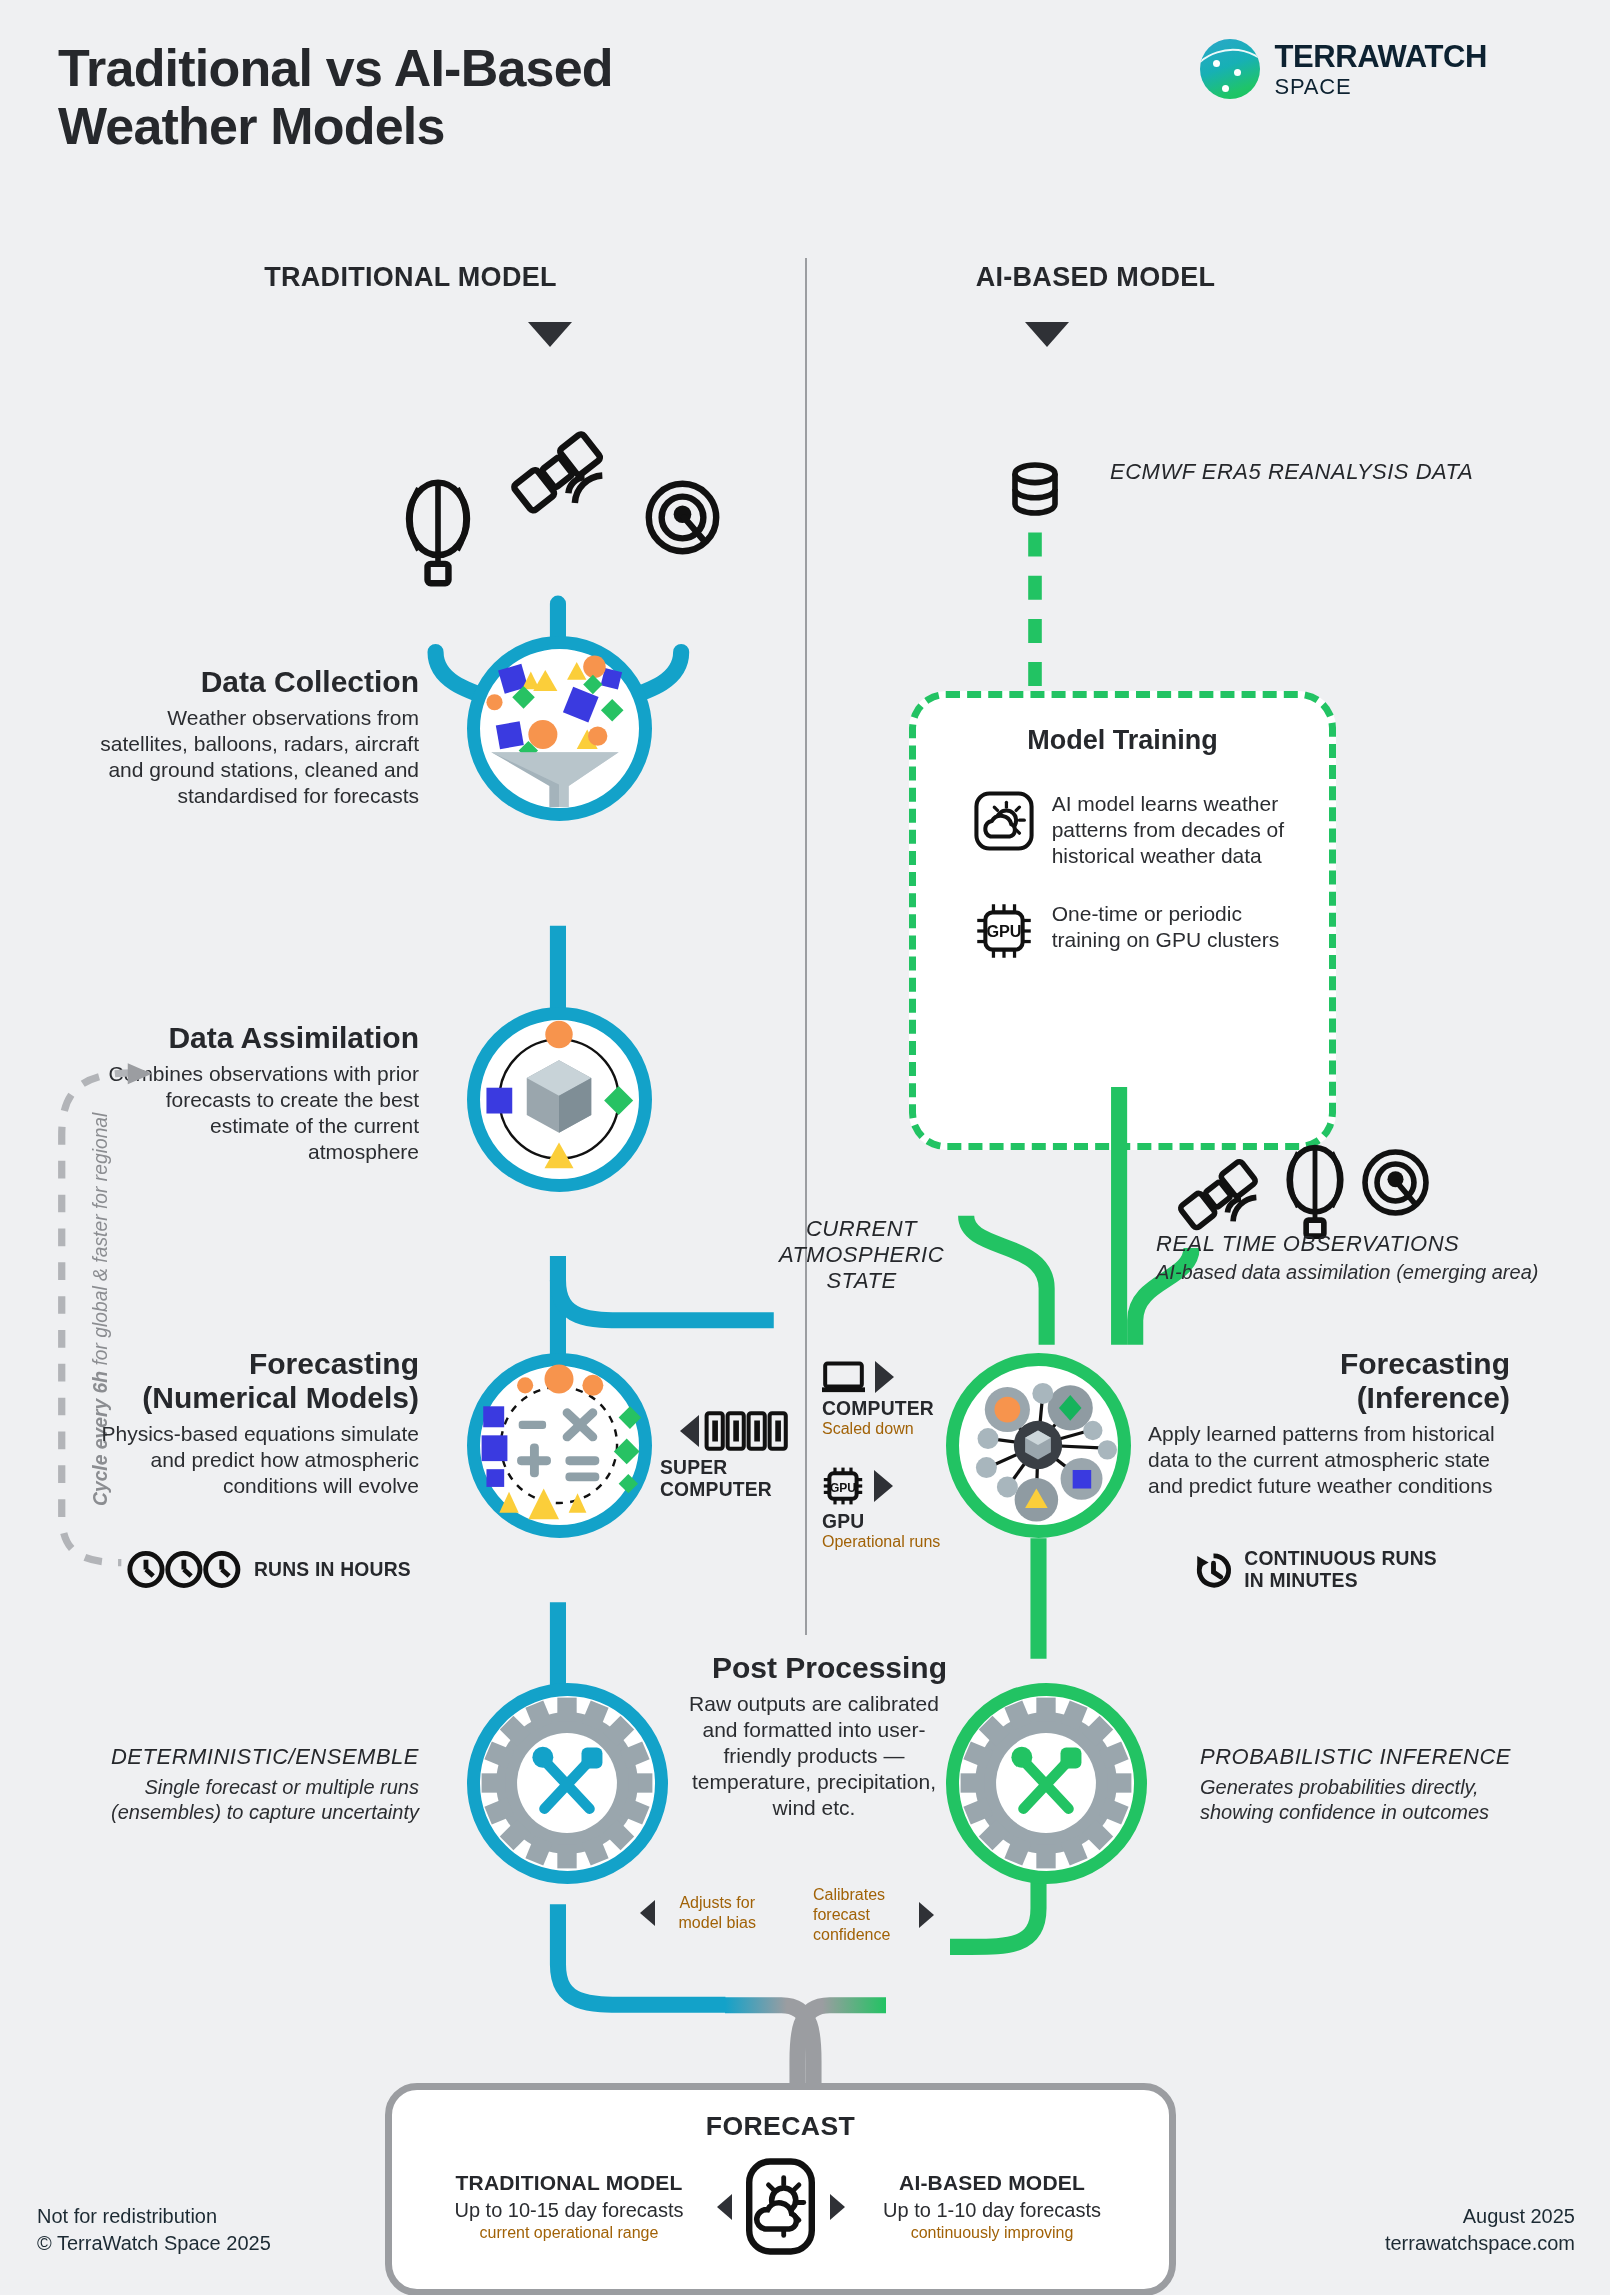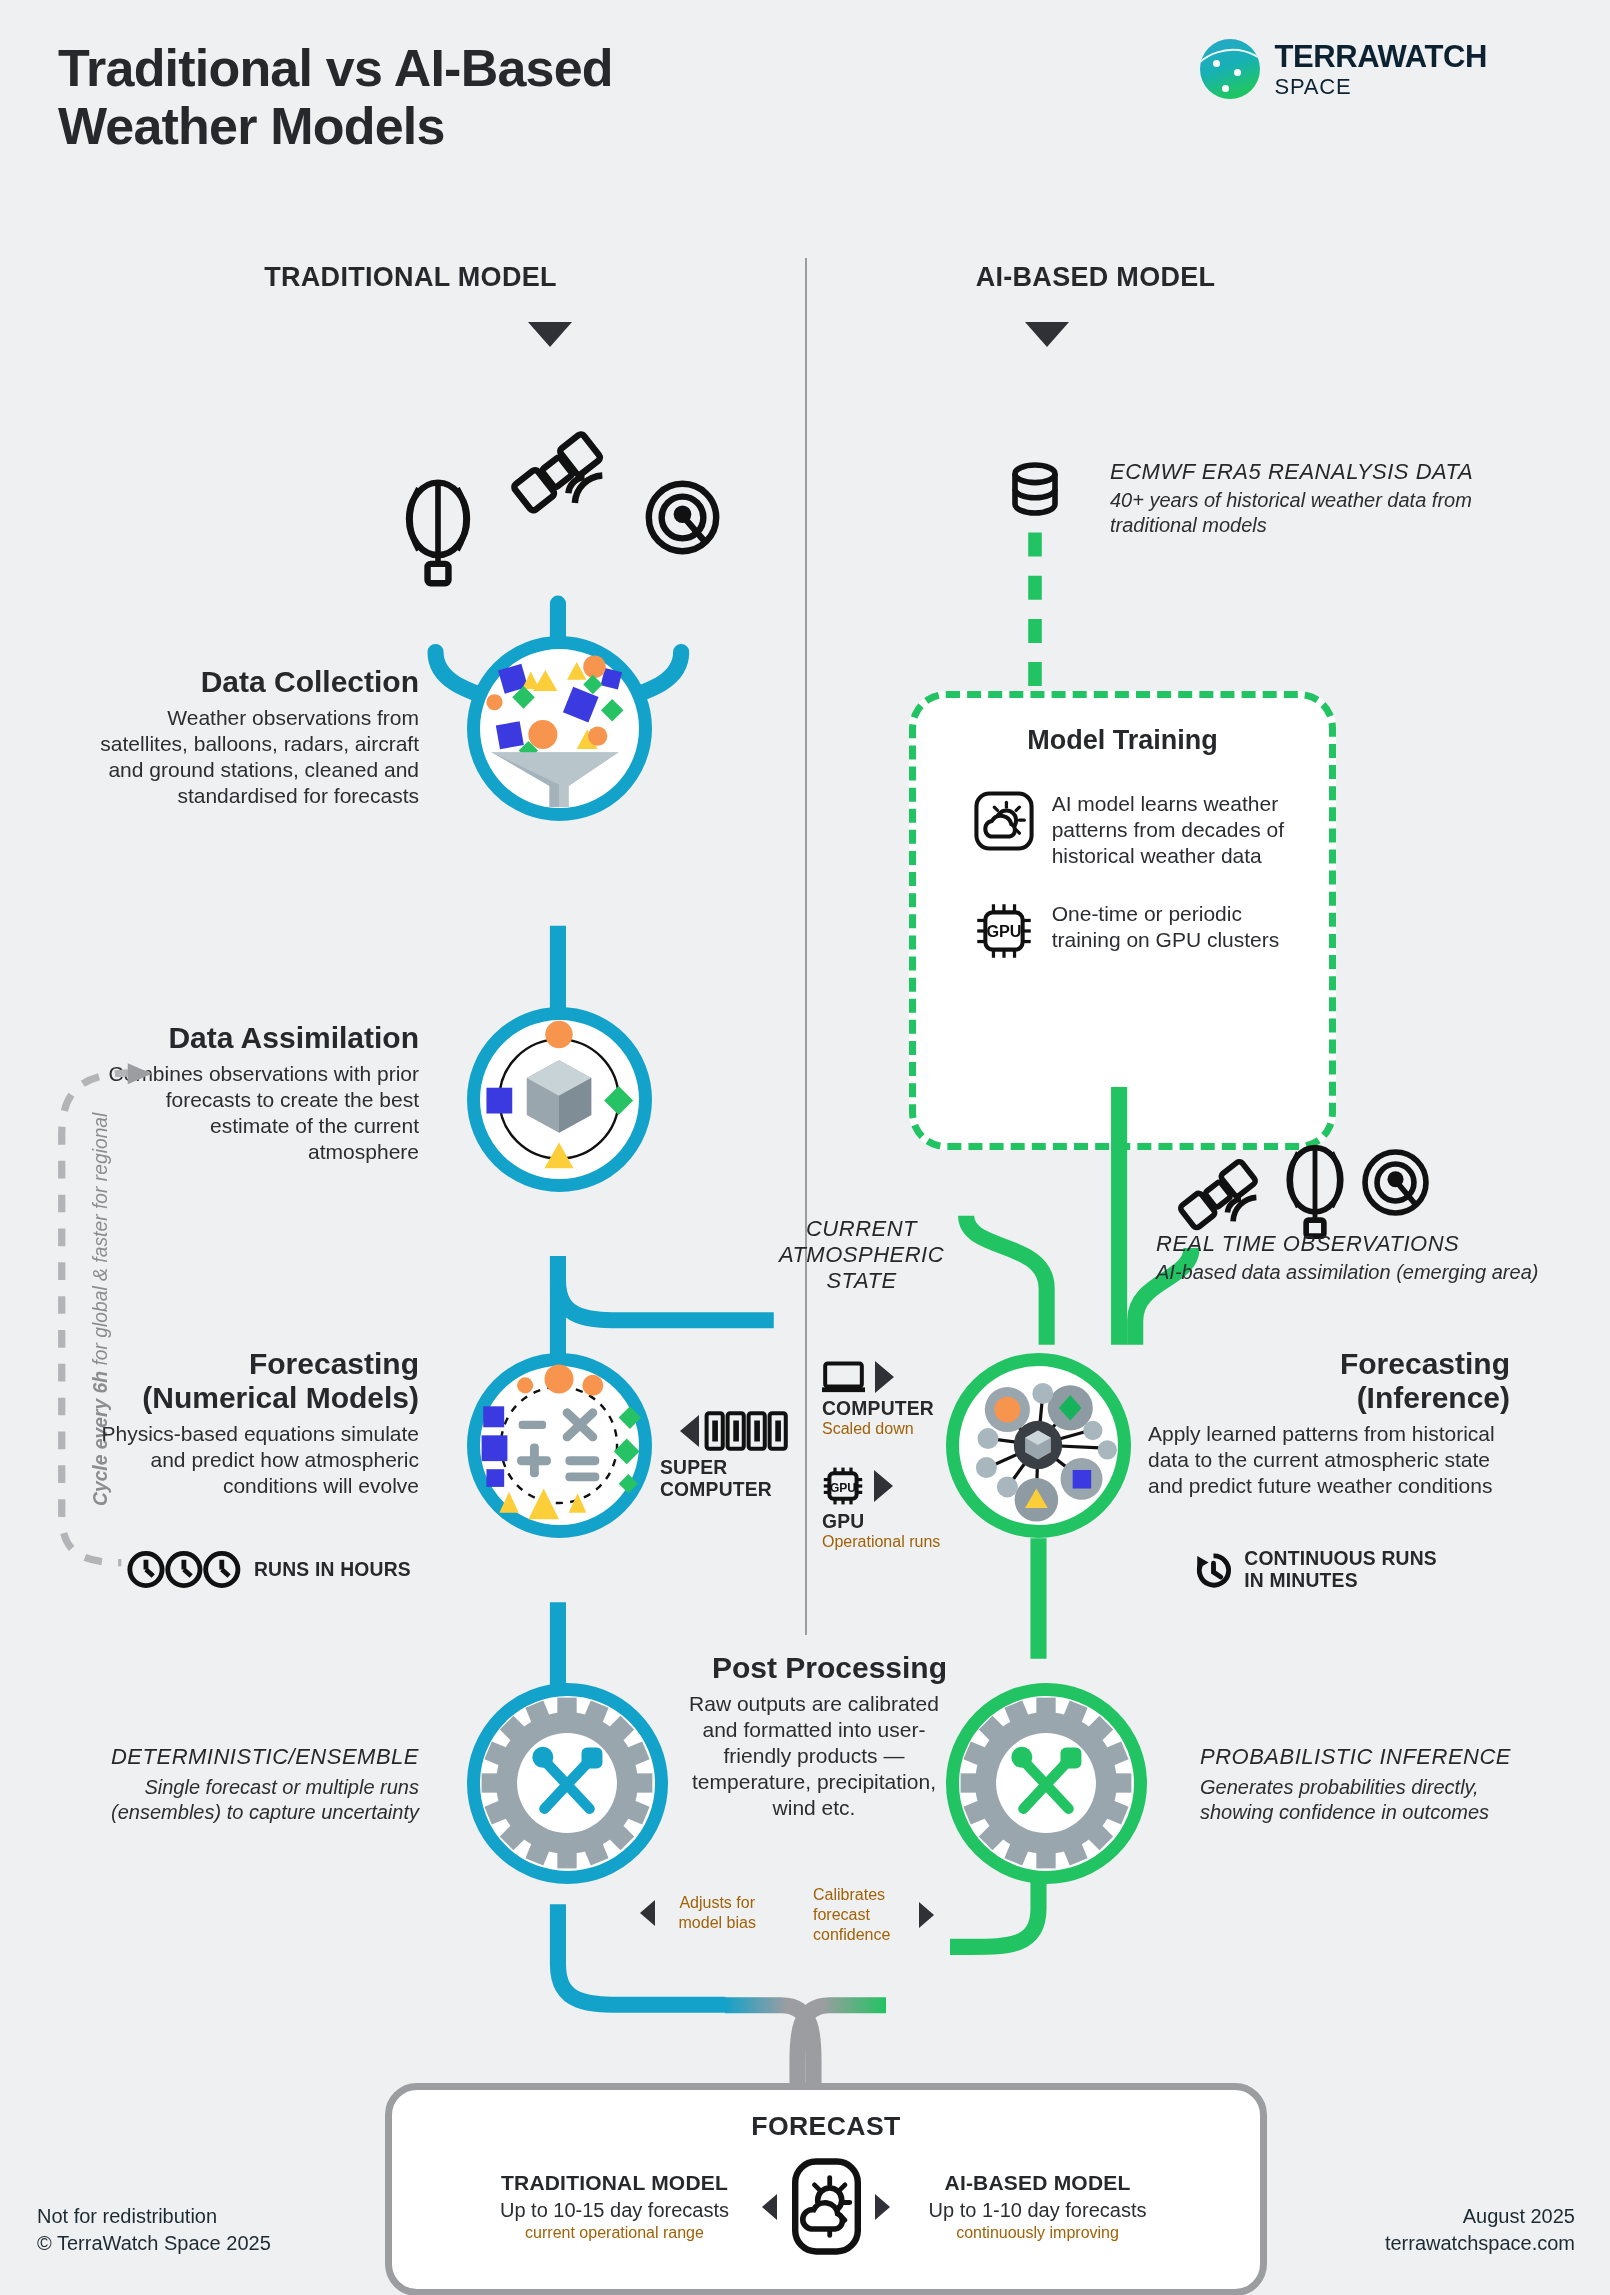--- a/index.html
+++ b/index.html
@@ -303,21 +303,20 @@
   <div class="small-ital">Operational runs</div>
 </div>
 
 <svg class="abs" style="left:1011px;top:463px;" width="48" height="52" viewBox="0 0 60 64">
   <ellipse cx="30" cy="13" rx="25" ry="11" fill="none" stroke="#111" stroke-width="7"></ellipse>
   <path d="M5 13 L5 51 A25 11 0 0 0 55 51 L55 13" fill="none" stroke="#111" stroke-width="7"></path>
   <path d="M5 32 A25 11 0 0 0 55 32" fill="none" stroke="#111" stroke-width="7"></path>
 </svg>
 <div class="abs" style="left:1110px;top:459px;width:419px;">
   <div class="ital-head">ECMWF ERA5 REANALYSIS DATA</div>
-  <div class="ital-body" style="margin-top:3.2px;">40+ years of historical weather data from traditional models</div>
 </div>
 <svg class="abs" style="left:1023px;top:532px;" width="24" height="161" viewBox="0 0 30 200">
   <line x1="15" y1="0" x2="15" y2="200" stroke="#22c363" stroke-width="17" stroke-dasharray="30 24"></line>
 </svg>
 
 <div class="abs mt-box" style="left:909px;top:691px;width:427px;height:459px;">
   <div class="ta-c" style="margin-top:27px;font-size:27px;font-weight:bold;color:#26282c;">Model Training</div>
   <div style="display:flex;align-items:flex-start;gap:17.7px;margin:35px 0 0 58px;">
     <svg width="60" height="60" viewBox="0 0 74 74">
       <rect x="3" y="3" width="68" height="68" rx="16" fill="none" stroke="#111" stroke-width="5"></rect>
@@ -532,21 +531,21 @@
 
 <div class="abs" style="left:640px;top:1893px;display:flex;align-items:center;gap:9.7px;">
   <div class="tri-left-s"></div>
   <div class="small-ital ta-c" style="width:105px;line-height:1.25;">Adjusts for model bias</div>
 </div>
 <div class="abs" style="left:813px;top:1885px;display:flex;align-items:center;gap:1px;">
   <div class="small-ital" style="width:105px;line-height:1.25;">Calibrates forecast confidence</div>
   <div class="tri-right-s"></div>
 </div>
 
-<div class="abs forecast-box" style="left:385px;top:2083px;width:882px;height:213px;">
+<div class="abs forecast-box" style="left:385px;top:2083px;width:791px;height:213px;">
   <div class="ta-c" style="margin-top:21px;font-size:26.6px;font-weight:bold;letter-spacing:0.4px;color:#26282c;">FORECAST</div>
   <div style="display:flex;align-items:center;justify-content:center;gap:14.5px;margin-top:16px;">
     <div class="ta-c" style="width:266px;">
       <div class="bold-cap" style="font-size:21px;">TRADITIONAL MODEL</div>
       <div class="step-body" style="font-size:20px;margin-top:3.2px;">Up to 10-15 day forecasts</div>
       <div class="small-ital" style="margin-top:1.6px;">current operational range</div>
     </div>
     <div class="tri-left-s"></div>
     <svg width="69" height="97" viewBox="0 0 86 120">
       <rect x="4" y="4" width="78" height="112" rx="26" fill="none" stroke="#111" stroke-width="8"></rect>

